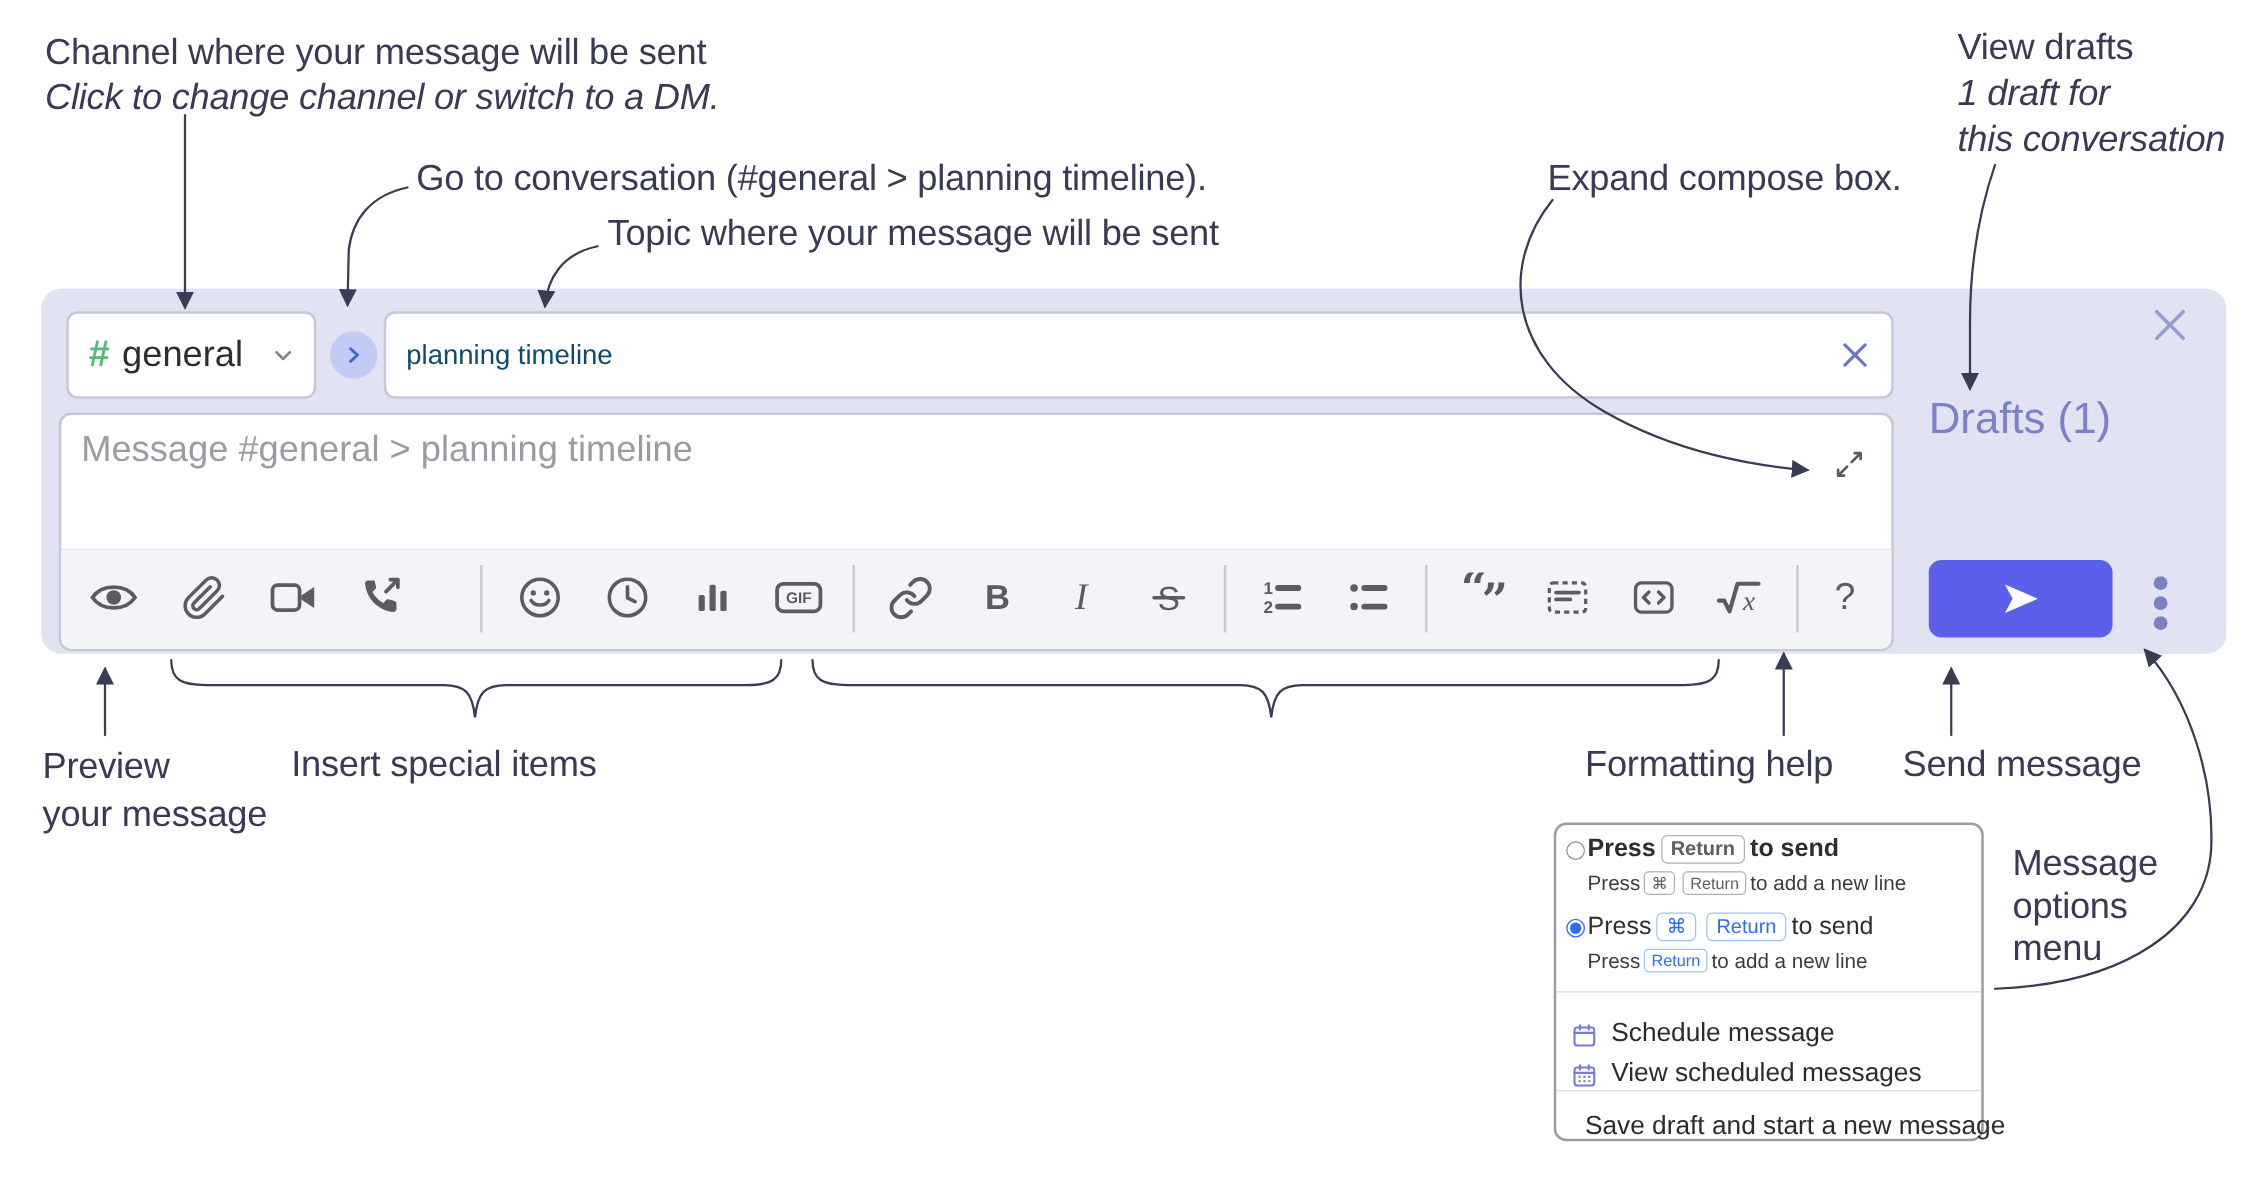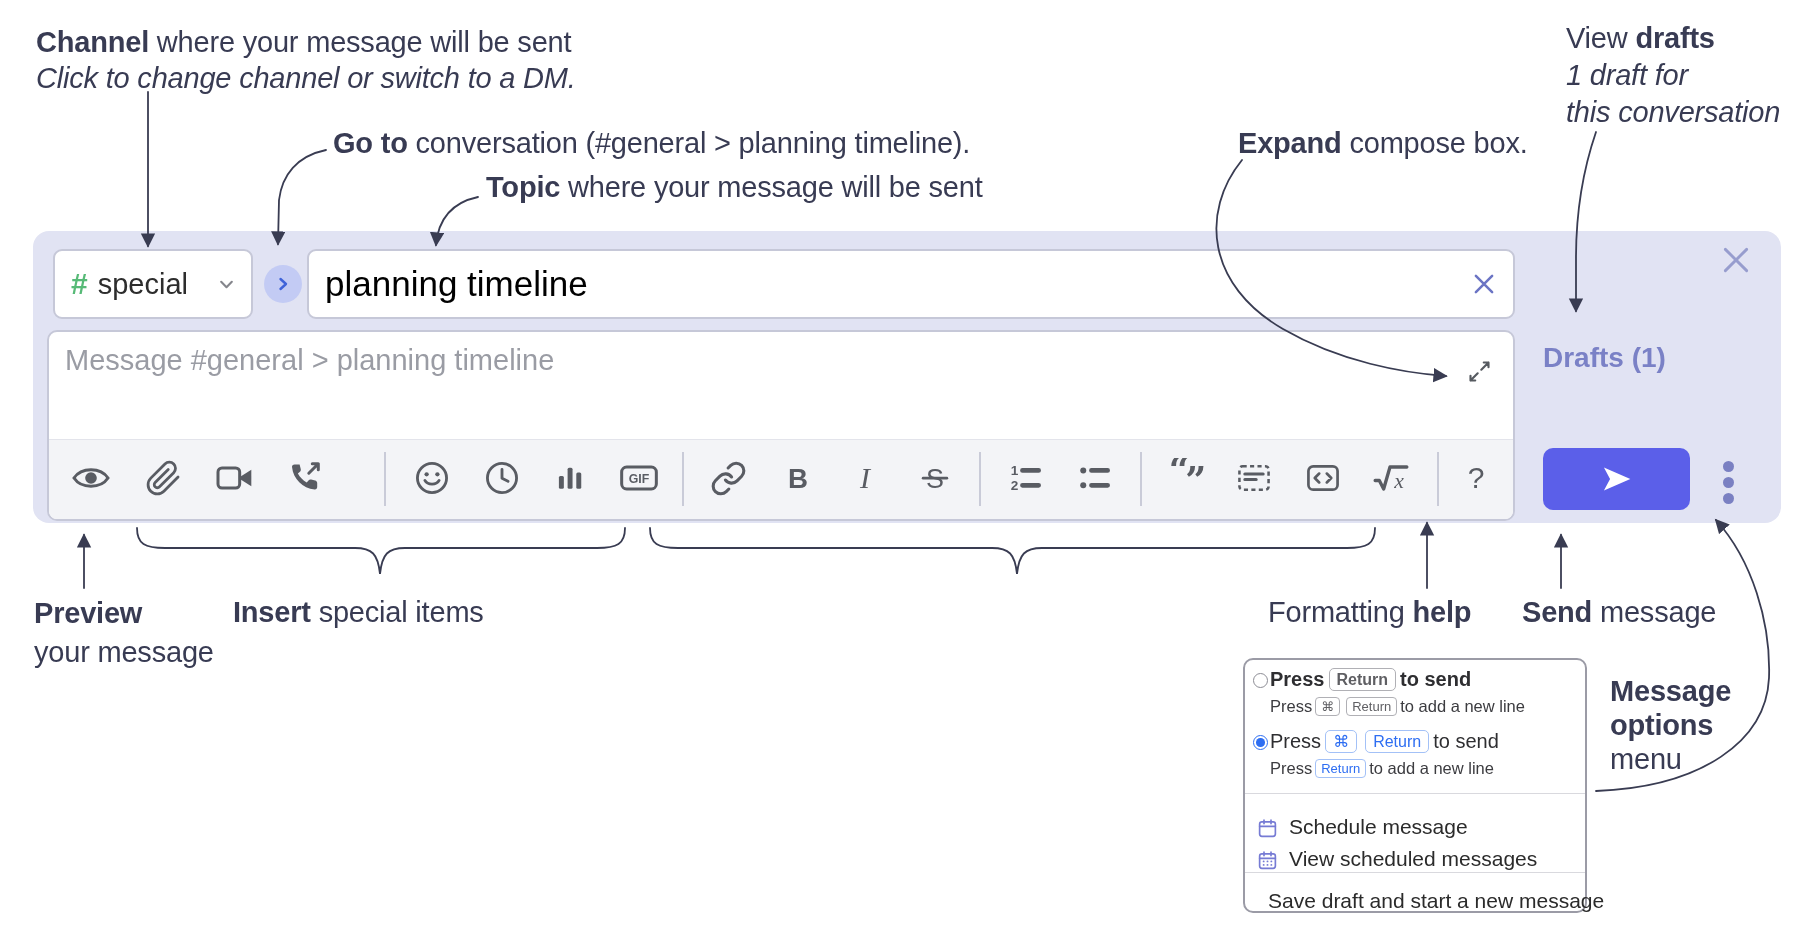--- a/index.html
+++ b/index.html
@@ -1,38 +1,38 @@
 <!DOCTYPE html>
 <html><head>
 <meta charset="utf-8">
 <style>
   html,body{margin:0;padding:0;background:#fff;}
   .canvas{position:relative;width:1814px;height:944px;background:#fff;overflow:hidden;
           font-family:"Liberation Sans",sans-serif;color:#383b53;}
   .ann{position:absolute;font-size:29px;letter-spacing:-0.2px;line-height:36px;white-space:nowrap;}
-  .ann b{font-weight:700;}
+  .ann b{font-weight:400;}
   .ann .i{font-style:italic;}
   
   .panel{position:absolute;left:33px;top:231px;width:1748px;height:292px;background:#e1e3f3;border-radius:16px;}
   .whitebox{position:absolute;background:#fff;border:2px solid #c6c8d8;border-radius:9px;box-sizing:border-box;}
   .chanbox{left:20px;top:18px;width:200px;height:70px;display:flex;align-items:center;padding:0 16px;gap:10px;}
   .hash{color:#57ba77;font-weight:700;font-size:30px;}
   .chname{font-size:29px;color:#2d2d2d;flex:1;}
   .gocircle{position:absolute;left:231px;top:34px;width:38px;height:38px;border-radius:50%;background:#c3cbf4;
             display:flex;align-items:center;justify-content:center;}
   .topicbox{left:274px;top:18px;width:1208px;height:70px;display:flex;align-items:center;padding:0 16px;}
-  .topictext{font-size:35px;color:#000000;flex:1;}
+  .topictext{font-size:22px;color:#0c4a6e;flex:1;}
   .msgbox{left:14px;top:99px;width:1468px;height:191px;border-radius:10px;}
   .placeholder{position:absolute;left:16px;top:12px;font-size:29px;color:#9a9ca4;}
   .expand{position:absolute;right:20px;top:26px;}
   .toolbar{position:absolute;left:0;right:0;bottom:0;height:79px;background:#f3f4f7;border-top:1px solid #e3e4eb;
            border-radius:0 0 8px 8px;}
   .tb{position:absolute;top:6px;width:44px;height:64px;display:flex;align-items:center;justify-content:center;cursor:pointer;}
   .tdiv{position:absolute;top:12px;width:2px;height:54px;background:#c9cbd8;}
-  .drafts{position:absolute;left:1510px;top:111px;font-size:28px;color:#7a81c6;cursor:pointer;font-weight:bold;}
+  .drafts{position:absolute;left:1510px;top:84px;font-size:35px;color:#7a81c6;cursor:pointer;}
   .closex{position:absolute;right:28px;top:12px;cursor:pointer;}
   .sendbtn{position:absolute;left:1510px;top:217px;width:147px;height:62px;border-radius:10px;background:#5b5fe9;
            display:flex;align-items:center;justify-content:center;cursor:pointer;}
   .ellipsis{position:absolute;left:1690px;top:230px;display:flex;flex-direction:column;gap:5px;cursor:pointer;}
   .ellipsis div{width:11px;height:11px;border-radius:50%;background:#7a80c2;}
   
   .popup{position:absolute;left:1243px;top:658px;width:344px;height:255px;background:#fff;border:2px solid #9b9ba6;
          border-radius:10px;box-sizing:border-box;}
   .prow{position:absolute;left:25px;white-space:nowrap;font-size:20px;color:#2e2e31;}
   .psub{position:absolute;left:25px;white-space:nowrap;font-size:16.5px;color:#3c3c40;}
@@ -70,21 +70,21 @@
   <div class="ann" style="left:1566px;top:20px;line-height:37px;">
     <div><span>View </span><b>drafts</b></div>
     <div class="i">1 draft for</div>
     <div class="i">this conversation</div>
   </div>
 
   <div class="panel">
 
     <div class="whitebox chanbox">
       <span class="hash">#</span>
-      <span class="chname">special</span>
+      <span class="chname">general</span>
       <svg width="17" height="17" viewBox="0 0 16 16">
         <path d="M3,5.5 L8,10.5 L13,5.5" fill="none" stroke="#85868c" stroke-width="2" stroke-linecap="round" stroke-linejoin="round"></path>
       </svg>
     </div>
 
     <div class="gocircle">
       <svg width="16" height="16" viewBox="0 0 16 16">
         <path d="M5.5,3 L11,8 L5.5,13" fill="none" stroke="#3f63d9" stroke-width="2.4" stroke-linecap="round" stroke-linejoin="round"></path>
       </svg>
     </div>

